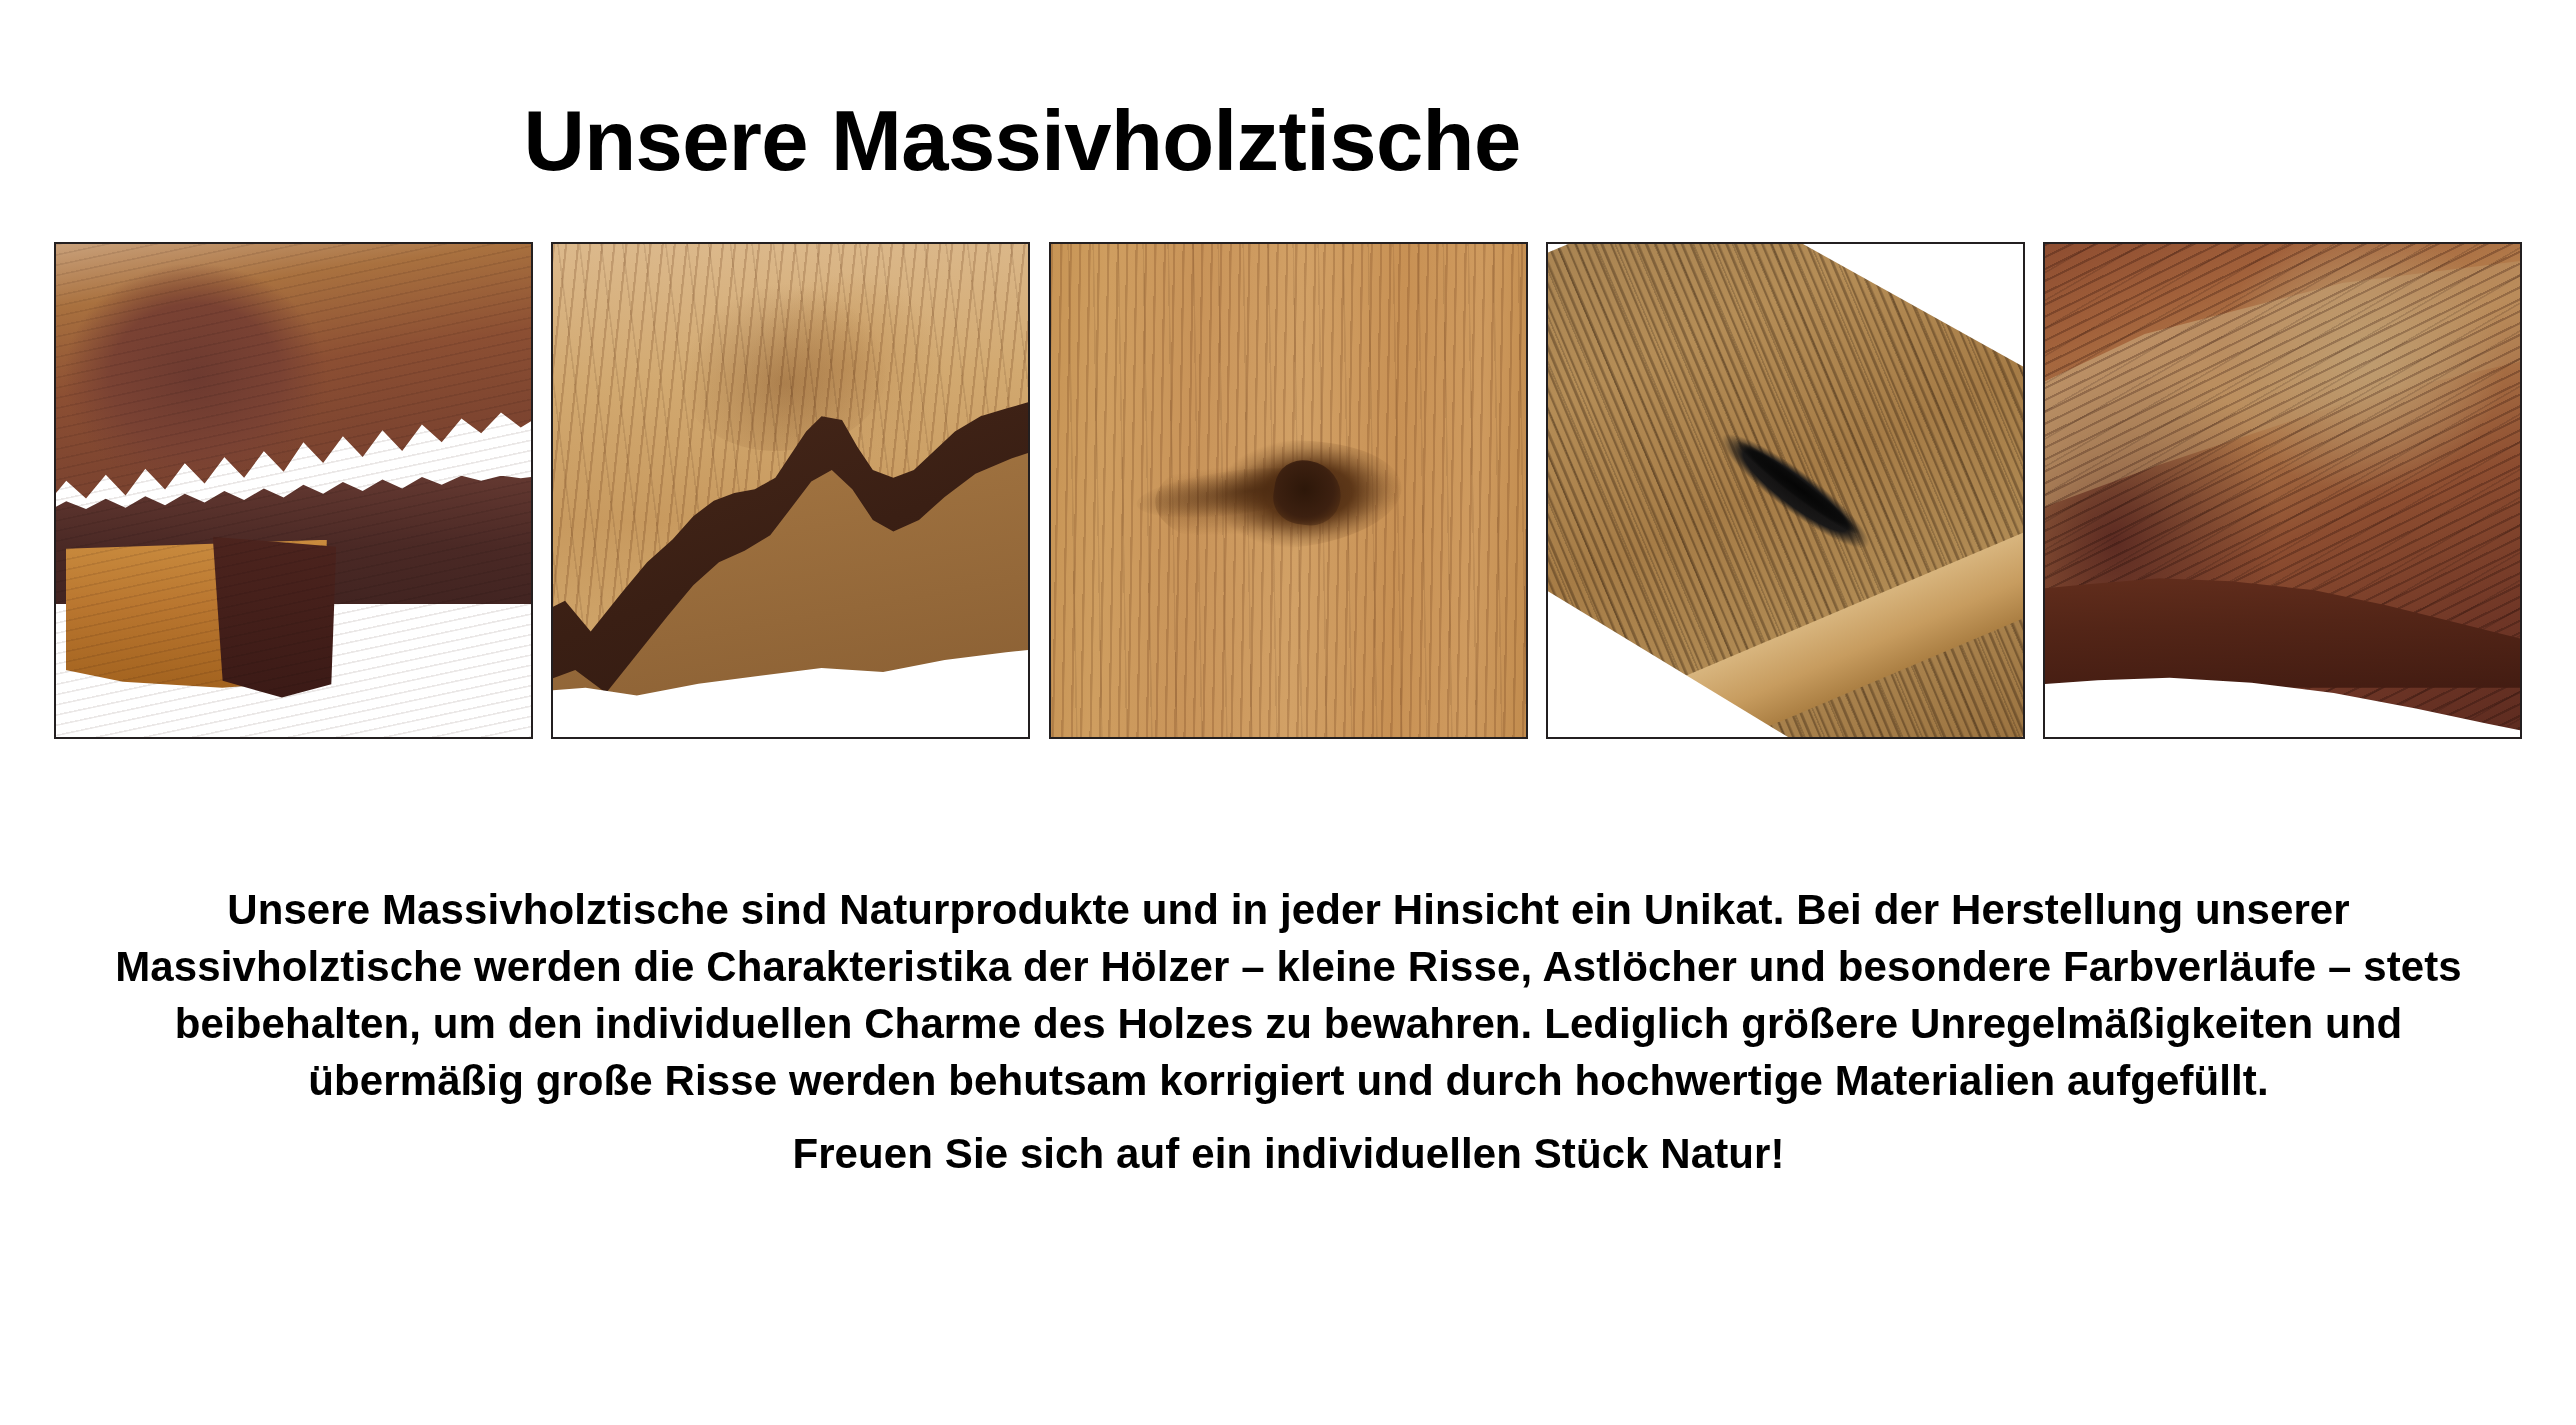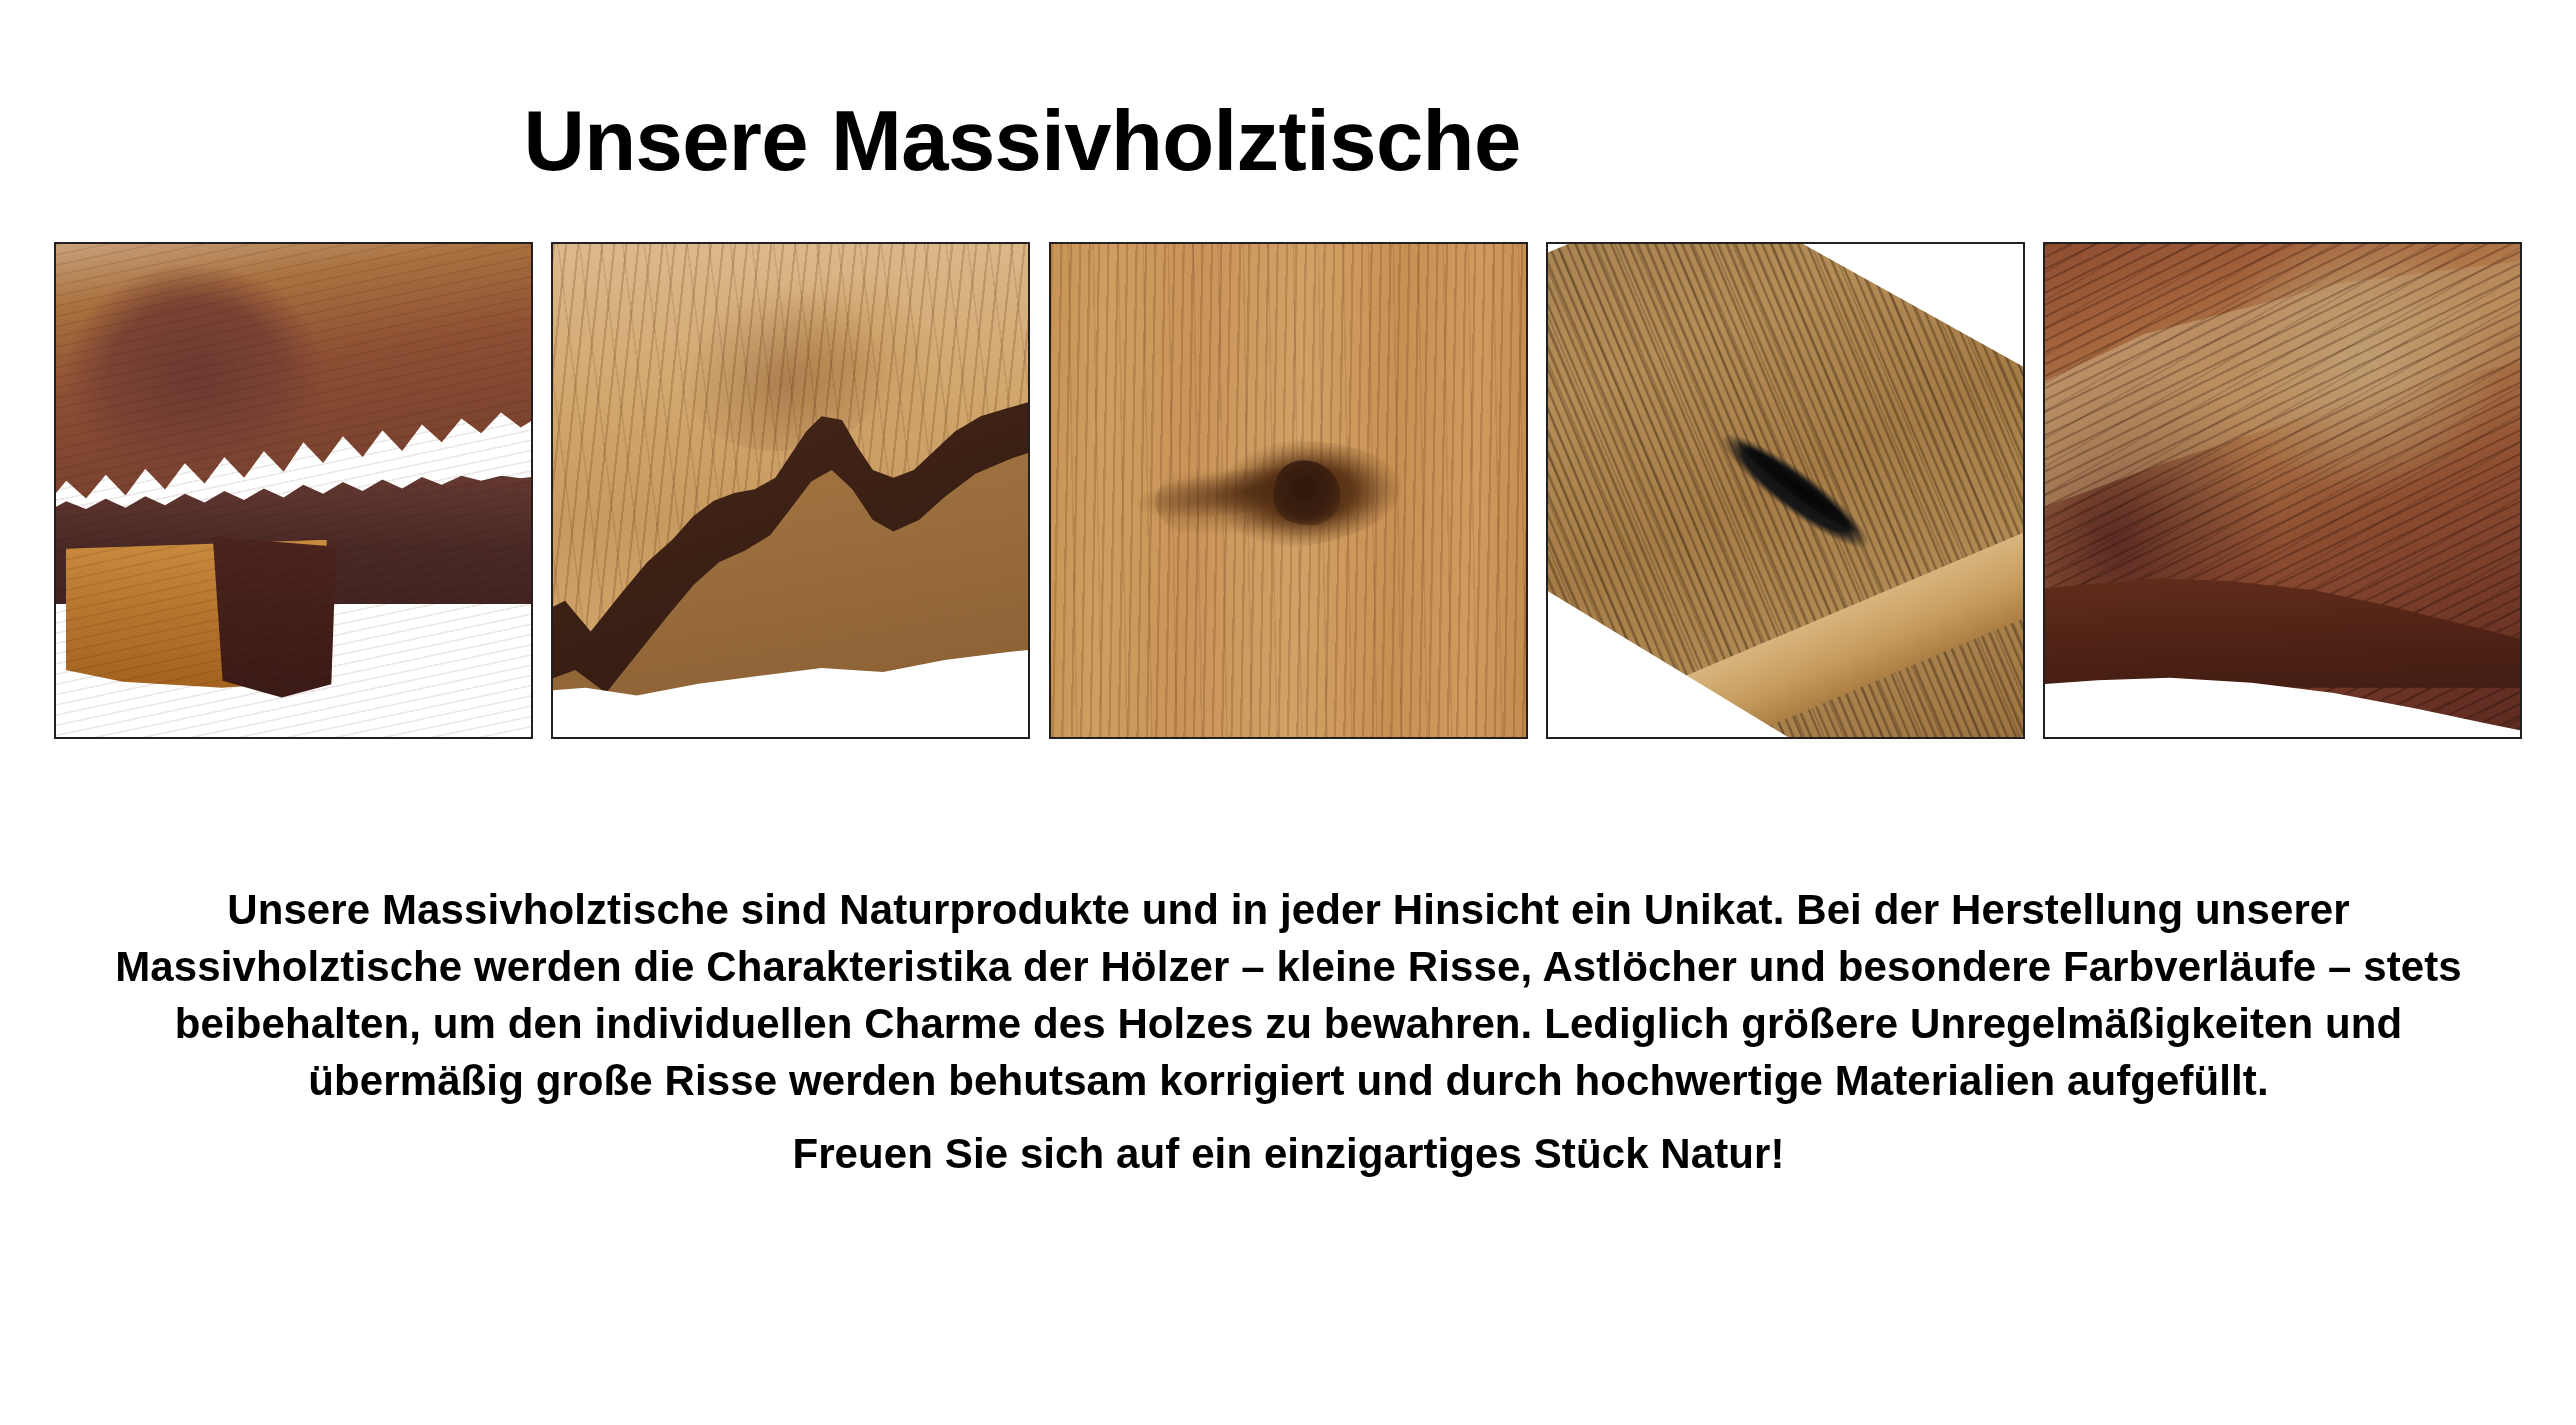--- a/index.html
+++ b/index.html
@@ -414,17 +414,17 @@
       <div class="p5-swoosh"></div>
       <div class="p5-grain"></div>
       <div class="p5-edge"></div>
       <div class="p5-white"></div>
     </div>
 
   </div>
 
   <div class="body-copy">
     <p>Unsere Massivholztische sind Naturprodukte und in jeder Hinsicht ein Unikat. Bei der Herstellung unserer Massivholztische werden die Charakteristika der Hölzer – kleine Risse, Astlöcher und besondere Farbverläufe – stets beibehalten, um den individuellen Charme des Holzes zu bewahren. Lediglich größere Unregelmäßigkeiten und übermäßig große Risse werden behutsam korrigiert und durch hochwertige Materialien aufgefüllt.</p>
-    <p class="last">Freuen Sie sich auf ein einzigartiges Stück Natur!</p>
+    <p class="last">Freuen Sie sich auf ein individuellen Stück Natur!</p>
   </div>
 
 </div>
 
 
 </body></html>

